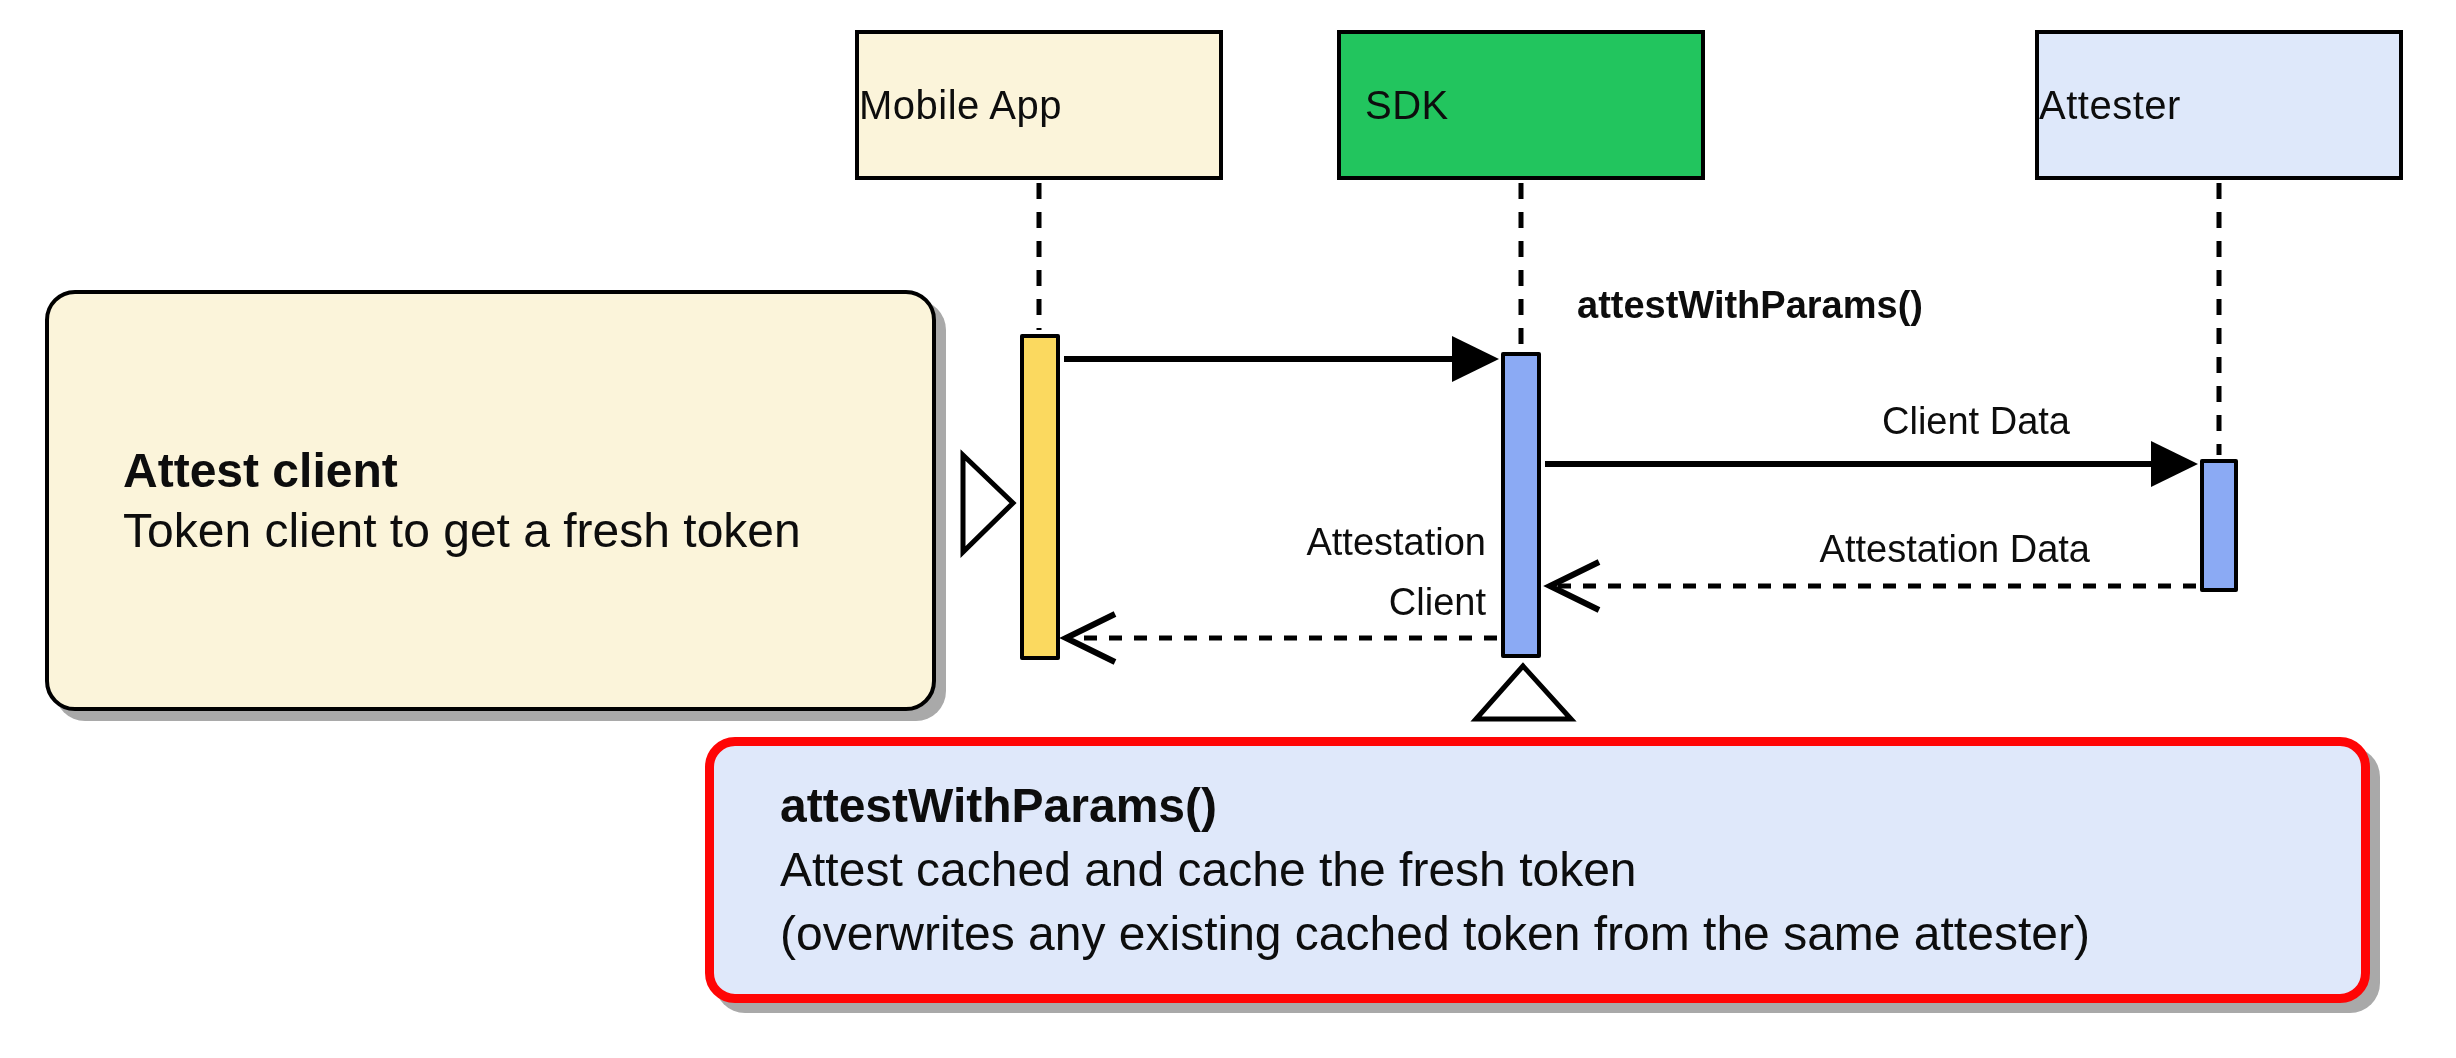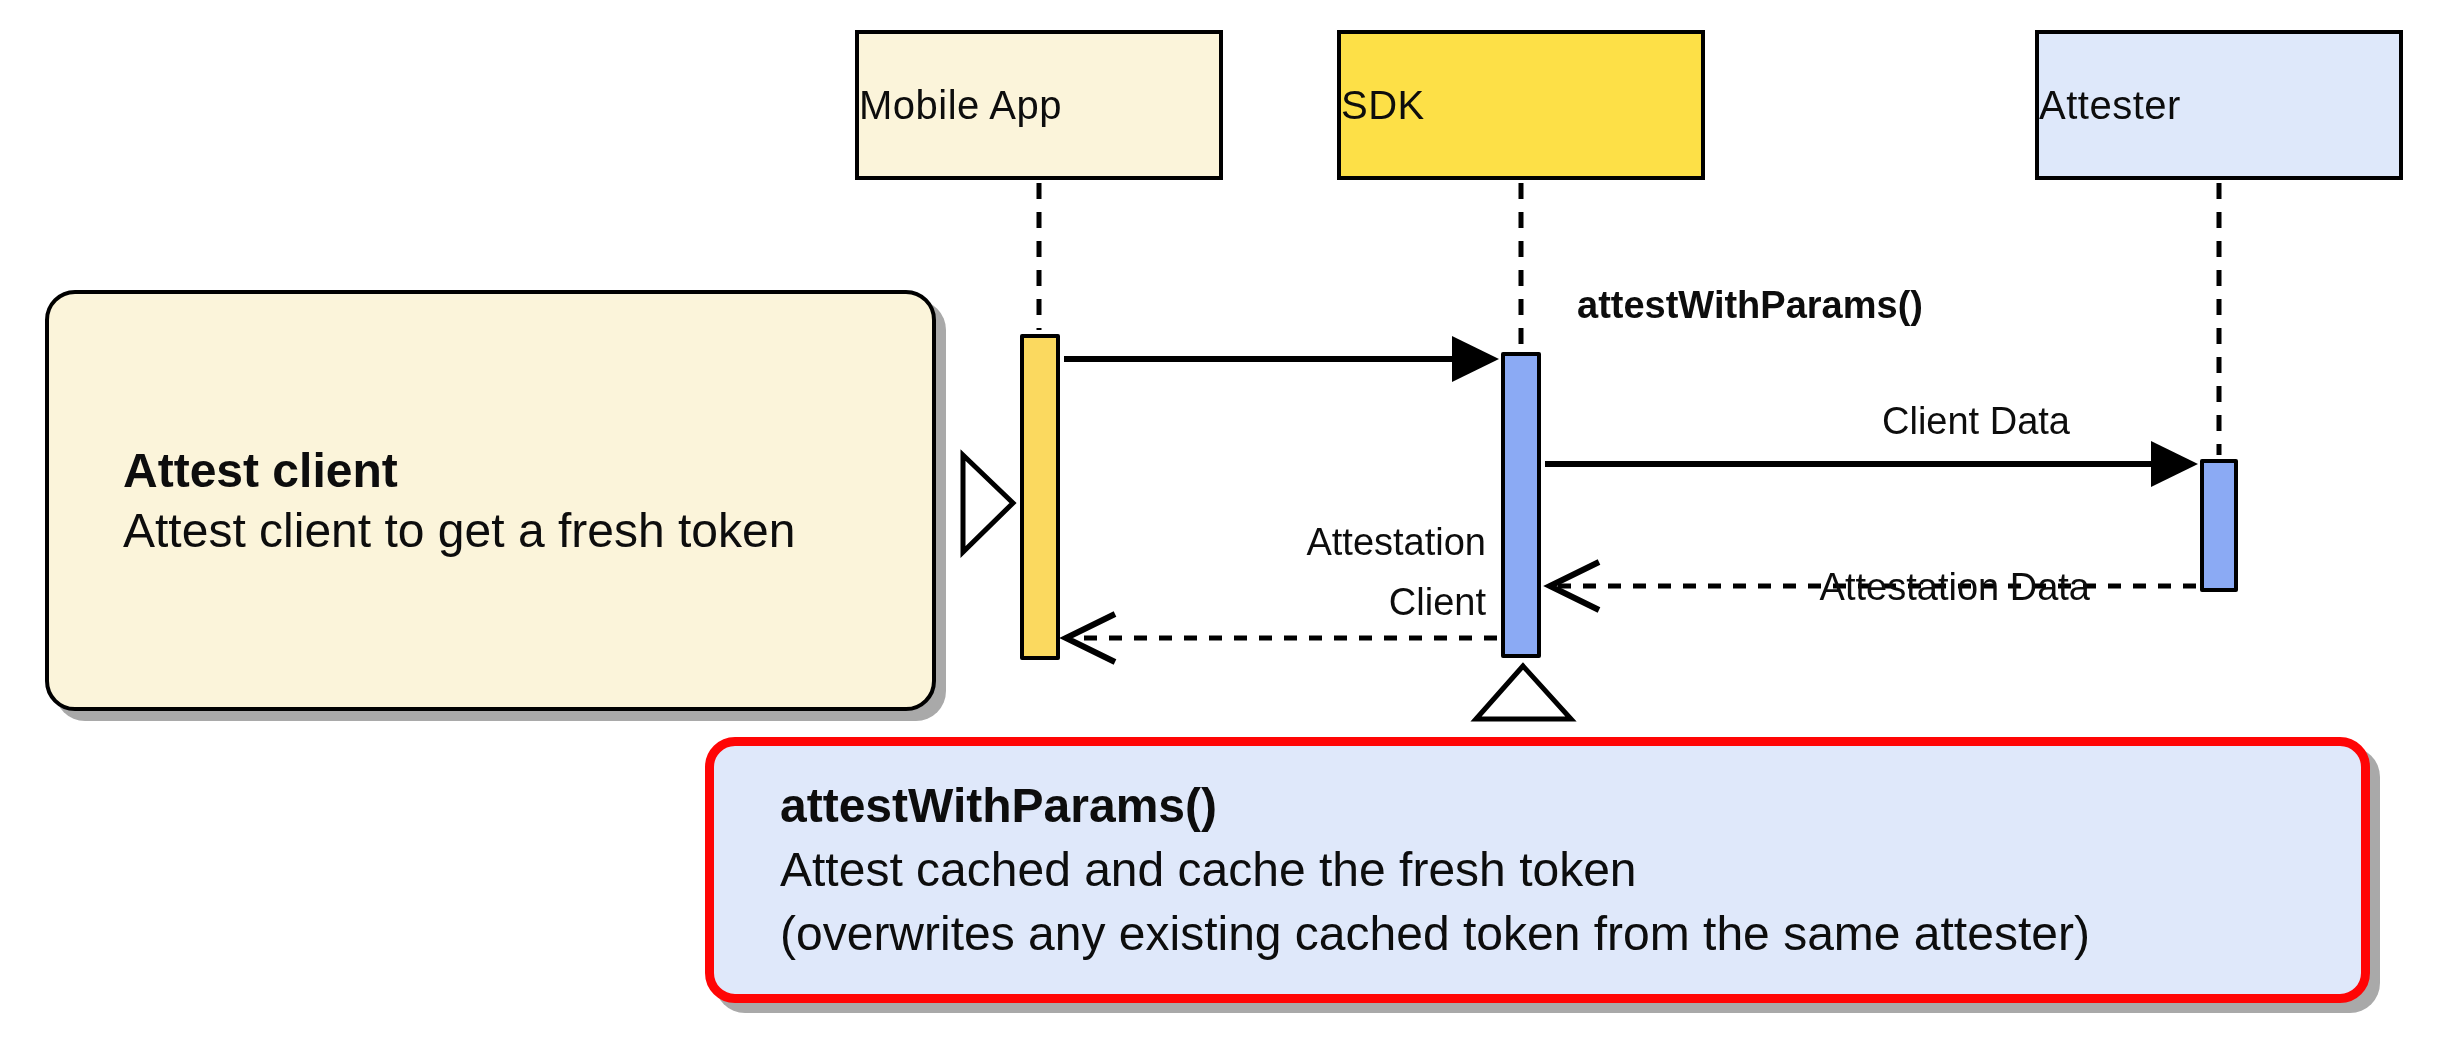--- a/index.html
+++ b/index.html
@@ -31,21 +31,21 @@
     width: 368px;
     border: 4px solid #000;
     box-sizing: border-box;
     display: flex;
     align-items: center;
     justify-content: flex-start;
     font-size: 40px;
     letter-spacing: 0.5px;
   }
   .actor-cream { background: #FBF4DA; left: 855px; }
-  .actor-sdk   { background: #fde047; left: 1337px; }
+  .actor-sdk   { background: #22c55e; left: 1337px; padding-left: 24px; }
   .actor-att   { background: #DEE8FA; left: 2035px; }
 
   
   .activation {
     position: absolute;
     box-sizing: border-box;
     border: 4px solid #000;
     border-radius: 2px;
   }
   .bar-mobile   { left: 1020px; top: 334px; width: 40px; height: 326px; background: #FBD95F; }
@@ -59,21 +59,21 @@
     line-height: 46px;
     text-align: right;
     white-space: nowrap;
   }
   .lbl-call {
     left: 1577px; top: 282px;
     font-weight: bold;
     text-align: left;
   }
   .lbl-client-data     { left: 1670px; top: 398px; width: 400px; }
-  .lbl-attestation-data{ left: 1650px; top: 526px; width: 440px; margin-top: 38px; }
+  .lbl-attestation-data{ left: 1650px; top: 526px; width: 440px; }
   .lbl-attestation-token {
     left: 1086px; top: 512px; width: 400px;
     line-height: 60px;
   }
 
   
   .note {
     position: absolute;
     box-sizing: border-box;
     border-radius: 30px;
@@ -146,21 +146,21 @@
   <div class="msg-label lbl-call">attestWithParams()</div>
   <div class="msg-label lbl-client-data">Client Data</div>
   <div class="msg-label lbl-attestation-data">Attestation Data</div>
   <div class="msg-label lbl-attestation-token">
     <div>Attestation</div>
     <div>Client</div>
   </div>
 
   <div class="note note-left">
     <div class="note-title">Attest client</div>
-    <div>Attest client to get a fresh token</div>
+    <div>Token client to get a fresh token</div>
   </div>
 
   <div class="note note-bottom">
     <div class="note-title">attestWithParams()</div>
     <div>Attest cached and cache the fresh token</div>
     <div>(overwrites any existing cached token from the same attester)</div>
   </div>
 
 </div>
 

